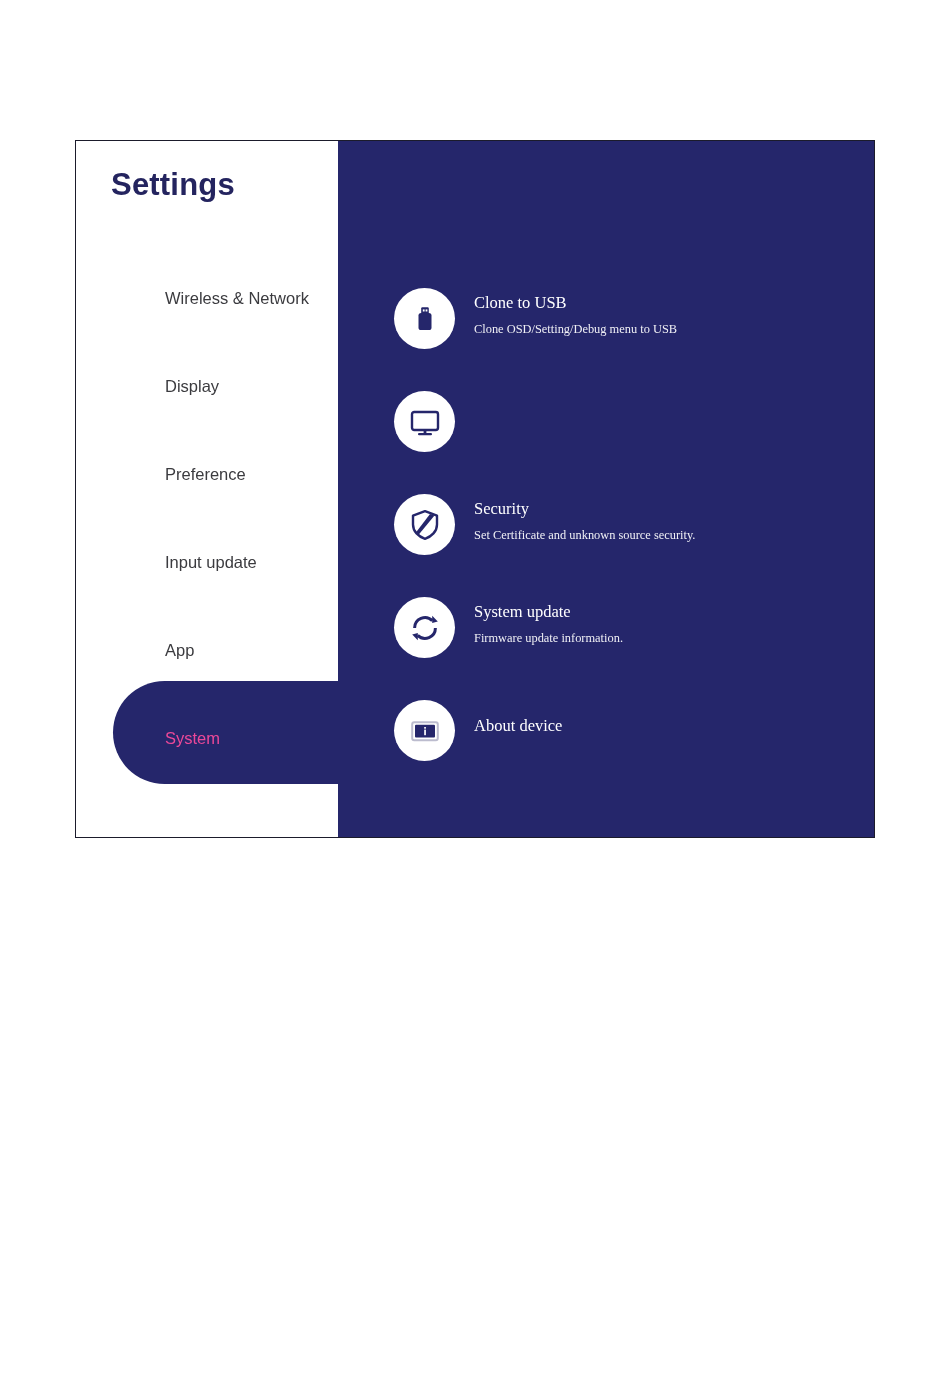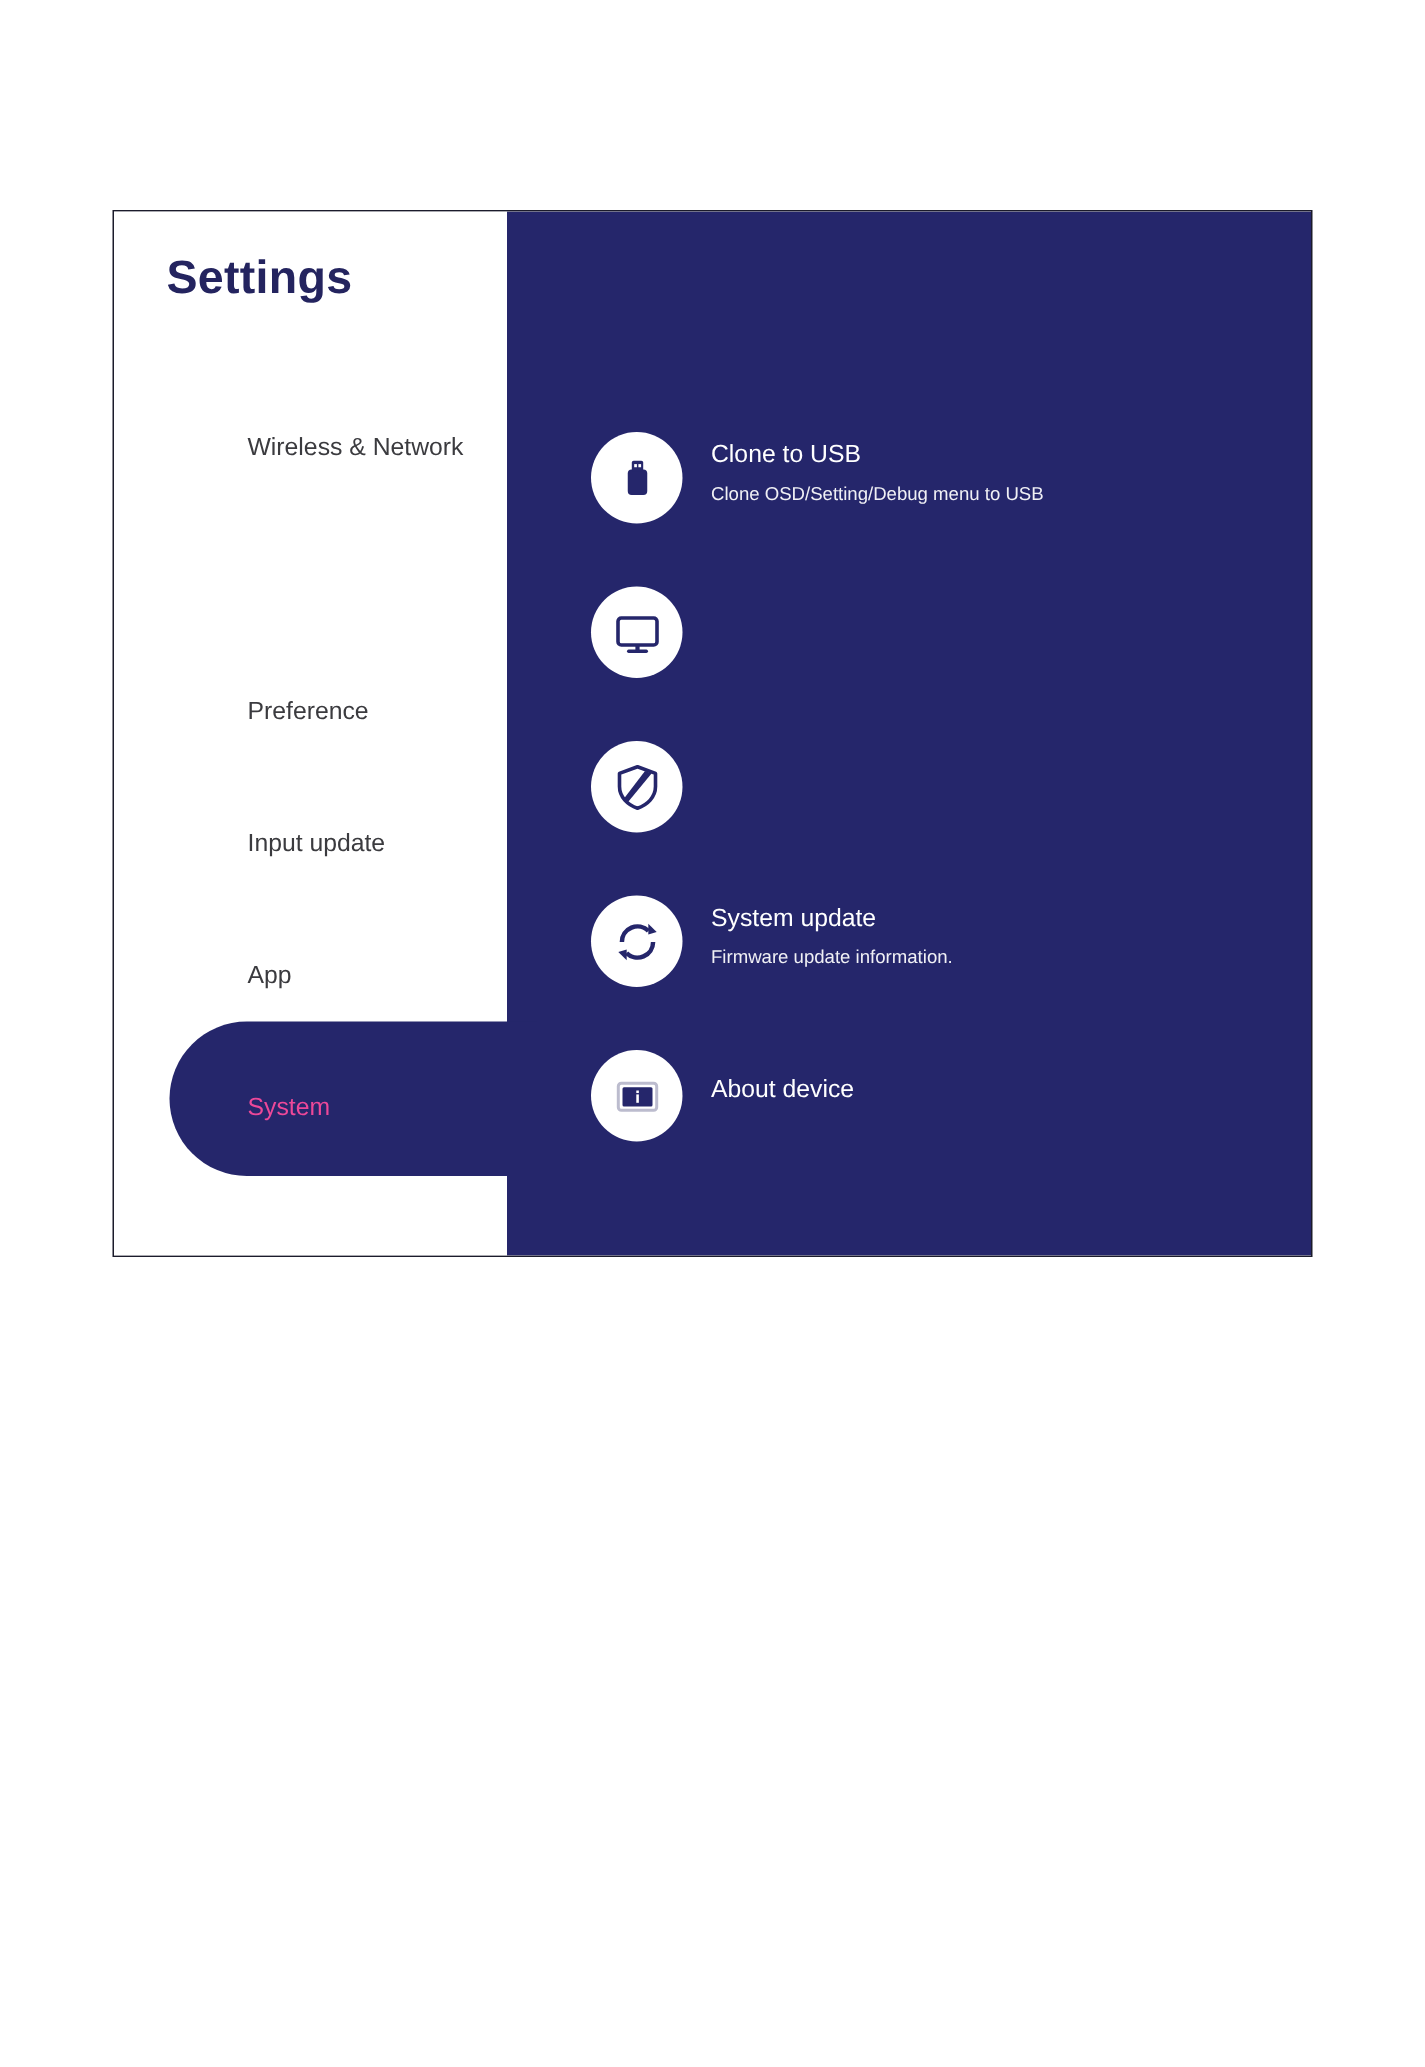--- a/index.html
+++ b/index.html
@@ -29,20 +29,21 @@
   }
 
   
   #content-panel {
     position: absolute;
     left: 262px;
     top: 0;
     right: 0;
     bottom: 0;
     background: #25266b;
+    font-family: Liberation Serif, serif;
   }
 
   
   #sidebar {
     position: absolute;
     left: 0;
     top: 0;
     width: 262px;
     bottom: 0;
     background: transparent;
@@ -188,20 +189,24 @@
             <clipPath id="shieldclip">
               <path d="M17 3.2 L29 7.6 V16.4 C29 23.4 23.6 28.6 17 30.8 C10.4 28.6 5 23.4 5 16.4 V7.6 Z"></path>
             </clipPath>
           </defs>
           <path d="M17 3.2 L29 7.6 V16.4 C29 23.4 23.6 28.6 17 30.8 C10.4 28.6 5 23.4 5 16.4 V7.6 Z" fill="none" stroke="#25266b" stroke-width="2.4" stroke-linejoin="round"></path>
           <g clip-path="url(#shieldclip)">
             <path d="M26.5 7.5 L10.0 27.5 L5.6 27.5 L22.0 6.0 Z" fill="#25266b"></path>
           </g>
         </svg>
       </div>
+      <div class="row-text">
+        <div class="row-title">Security</div>
+        <div class="row-sub">Set Certificate and unknown source security.</div>
+      </div>
     </div>
 
     <div class="content-row" style="top:456px">
       <div class="row-icon">
         <svg width="36" height="36" viewBox="0 0 36 36">
           <path d="M7.6 18 A10.4 10.4 0 0 1 25.3 10.6" fill="none" stroke="#25266b" stroke-width="3"></path>
           <path d="M28.4 18 A10.4 10.4 0 0 1 10.7 25.4" fill="none" stroke="#25266b" stroke-width="3"></path>
           <polygon points="25.2,5.8 30.8,11.4 25.2,13.0" fill="#25266b"></polygon>
           <polygon points="10.8,30.2 5.2,24.6 10.8,23.0" fill="#25266b"></polygon>
         </svg>
@@ -232,20 +237,23 @@
     <div class="sb-white-top"></div>
     <div class="sb-selected-pill"></div>
     <div class="sb-white-bottom"></div>
   </div>
 
   <div id="page-title">Settings</div>
 
   <div class="sb-item" style="top:113px">
     <span class="sb-label">Wireless &amp; Network</span>
   </div>
+  <div class="sb-item" style="top:201px">
+    <span class="sb-label">Display</span>
+  </div>
   <div class="sb-item" style="top:289px">
     <span class="sb-label">Preference</span>
   </div>
   <div class="sb-item" style="top:377px">
     <span class="sb-label">Input update</span>
   </div>
   <div class="sb-item" style="top:465px">
     <span class="sb-label">App</span>
   </div>
   <div class="sb-item is-selected" style="top:553px">

